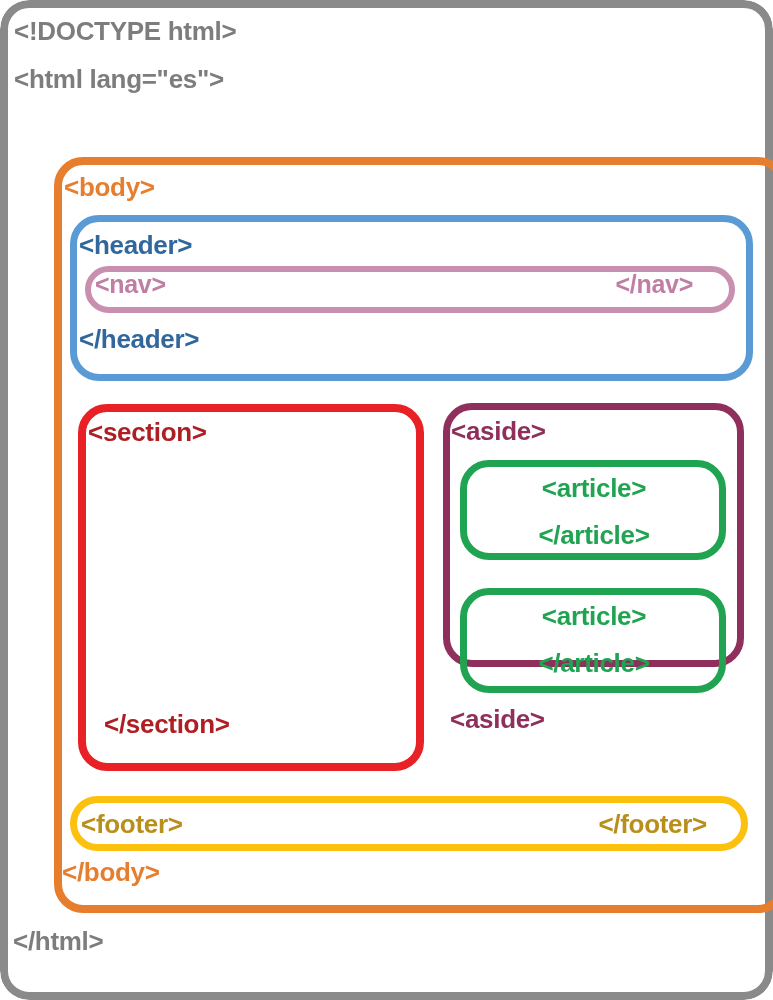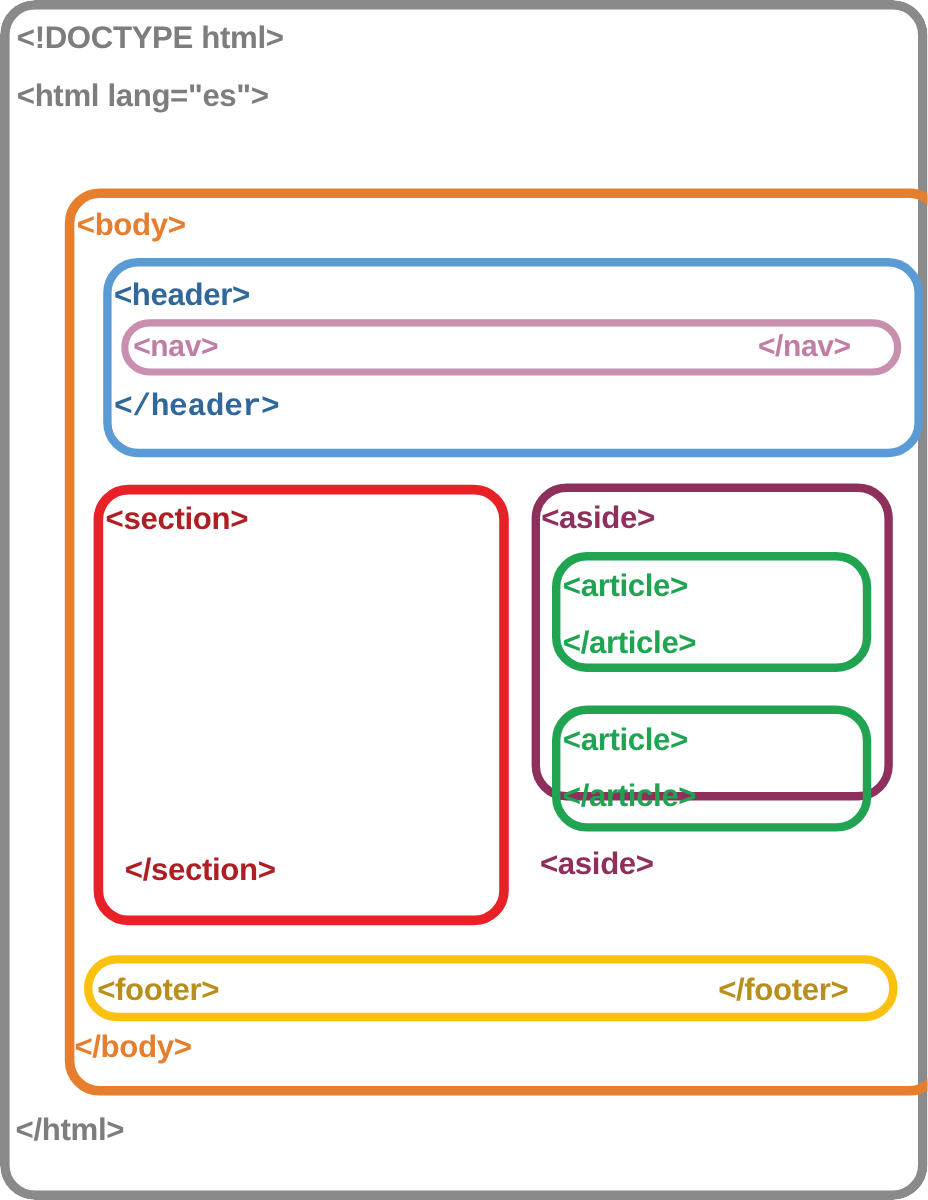--- a/index.html
+++ b/index.html
@@ -23,51 +23,51 @@
     overflow:hidden;
   }
   .frame { position:absolute; inset:0; border:8px solid var(--gray-border); }
   .tag { position:absolute; white-space:nowrap; }
   .gray   { color:var(--gray-text); }
   .orange { color:var(--orange); }
   .blue   { color:var(--blue-text); }
   .pink   { color:var(--pink-text); }
   .red    { color:var(--red-text); }
   .plum   { color:var(--purple); }
-  .green  { color:var(--green); }
+  .green  { color:var(--green);text-align:center; }
   .gold   { color:var(--gold-text); }
 
   
   .t-doctype  { left:14px; top:18px; }
   .t-htmlopen { left:14px; top:66px; }
   .t-head     { left:14px; top:114px; }
   .t-htmlclose{ left:13px; top:928px; }
 
   
   .body-box {
     position:absolute; left:18px; top:157px; width:733px; height:756px;
     border:8px solid var(--orange);
     margin-left:36px;
   }
   .t-body-open  { left:2px; top:9px; }
   .t-body-close { left:0px; top:694px; }
 
   
   .header-box {
-    position:absolute; left:24px; top:50px; width:683px; height:166px;
+    position:absolute; left:8px; top:50px; width:683px; height:166px;
     border:7px solid var(--blue-border);
   }
   .t-header-open  { left:2px; top:10px; }
-  .t-header-close { left:2px; top:104px;font-family:Liberation Mono, monospace; }
+  .t-header-close { left:2px; top:104px; }
 
   
   .nav-box {
     position:absolute; left:8px; top:44px; width:650px; height:47px;
     border:6px solid var(--pink-border);
-    display:flex; justify-content:space-between; align-items:center;
+    display:flex; justify-content:space-between; 
     padding:0 36px 0 4px; font-size:25px;
   }
 
   
   .section-box {
     position:absolute; left:16px; top:239px; width:346px; height:367px;
     border:8px solid var(--red-border);
     text-align:right;
   }
   .t-section-open  { left:2px; top:7px; }

